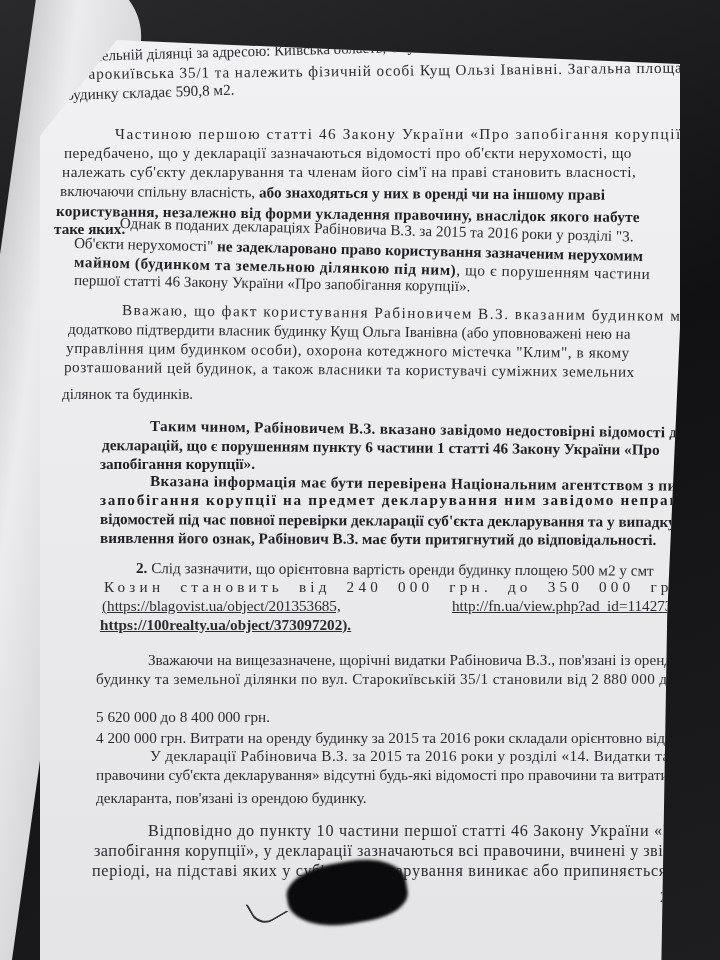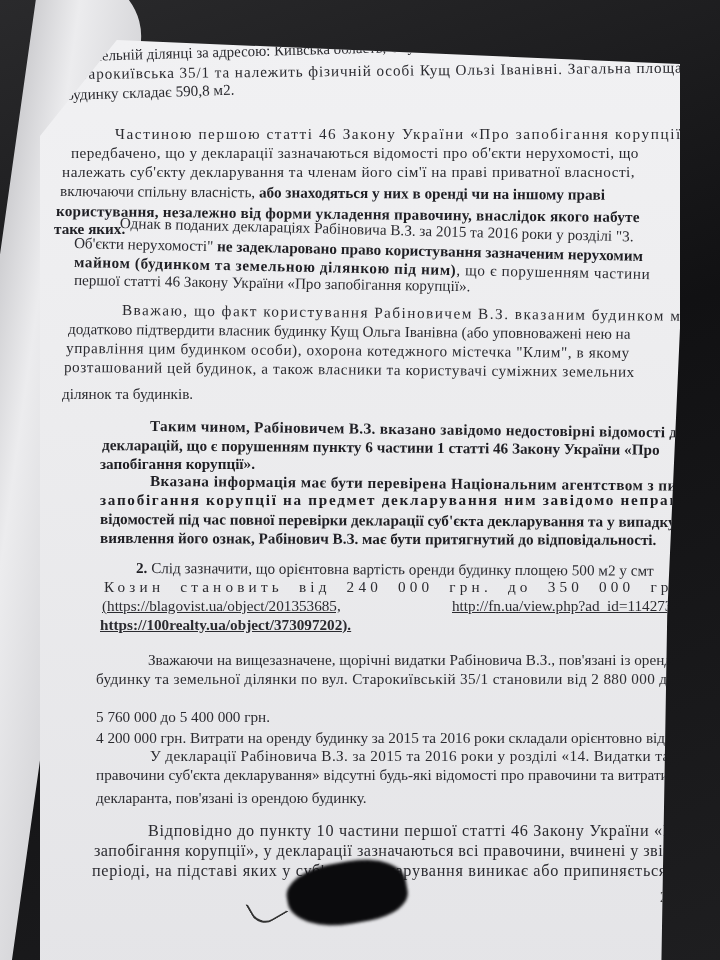--- a/index.html
+++ b/index.html
@@ -63,22 +63,22 @@
 <div class="curl"></div>
 
 <div class="page">
   <div class="text">
 
     <div class="line" style="left:40px;top:6px;transform:rotate(-1.6deg) scaleX(0.98);">земельній ділянці за адресою: Київська область, Обухівський район, смт Козин, вулиця</div>
     <div class="line" style="left:30px;top:24px;transform:rotate(-0.6deg);letter-spacing:0.9px;">Старокиївська 35/1 та належить фізичній особі Кущ Ользі Іванівні. Загальна площа</div>
     <div class="line" style="left:26px;top:45px;transform:rotate(-1.8deg);">будинку складає 590,8 м2.</div>
 
     <div class="line" style="left:75px;top:84px;letter-spacing:1.6px;">Частиною першою статті 46 Закону України «Про запобігання корупції»</div>
-    <div class="line" style="left:24px;top:103px;letter-spacing:0.45px;margin-left:7px;">передбачено, що у декларації зазначаються відомості про об'єкти нерухомості, що</div>
-    <div class="line" style="left:22px;top:122px;letter-spacing:0.5px;">належать суб'єкту декларування та членам його сім'ї на праві приватної власності,</div>
+    <div class="line" style="left:24px;top:103px;letter-spacing:0.45px;">передбачено, що у декларації зазначаються відомості про об'єкти нерухомості, що</div>
+    <div class="line" style="left:22px;top:122px;letter-spacing:0.5px;">належать суб'єкту декларування та членам його сім'ї на праві становить власності,</div>
     <div class="line" style="left:20px;top:141px;transform:rotate(0.4deg);">
       <span>включаючи спільну власність,</span>
       <span class="b">або знаходяться у них в оренді чи на іншому праві</span>
     </div>
     <div class="line b" style="left:16px;top:161px;transform:rotate(0.6deg);letter-spacing:0.2px;">користування, незалежно від форми укладення правочину, внаслідок якого набуте</div>
     <div class="line b" style="left:14px;top:179px;">таке яких.</div>
 
     <div class="line" style="left:80px;top:173px;transform:rotate(1.5deg);">Однак в поданих деклараціях Рабіновича В.З. за 2015 та 2016 роки у розділі "3.</div>
     <div class="line" style="left:34px;top:193px;transform:rotate(1.3deg);">
       <span>Об'єкти нерухомості"</span>
@@ -109,21 +109,21 @@
       <span>Слід зазначити, що орієнтовна вартість оренди будинку площею 500 м2 у смт</span>
     </div>
     <div class="line" style="left:64px;top:537px;letter-spacing:4.2px;word-spacing:8px;">Козин становить від 240 000 грн. до 350 000 гривень за місяць</div>
     <div class="line u" style="left:62px;top:556px;">(https://blagovist.ua/object/201353685,</div>
     <div class="line u" style="left:412px;top:556px;">http://fn.ua/view.php?ad_id=11427370,</div>
     <div class="line u" style="left:60px;top:575px;font-weight:bold;">https://100realty.ua/object/373097202).</div>
 
     <div class="line" style="left:108px;top:610px;">Зважаючи на вищезазначене, щорічні видатки Рабіновича В.З., пов'язані із орендою</div>
     <div class="line" style="left:56px;top:629px;letter-spacing:0.35px;">будинку та земельної ділянки по вул. Старокиївській 35/1 становили від 2 880 000 до</div>
     <div class="line" style="left:56px;top:648px;margin-top:40px;">4 200 000 грн. Витрати на оренду будинку за 2015 та 2016 роки складали орієнтовно від</div>
-    <div class="line" style="left:56px;top:667px;">5 760 000 до 5 400 000 грн.</div>
+    <div class="line" style="left:56px;top:667px;">5 620 000 до 8 400 000 грн.</div>
 
     <div class="line" style="left:110px;top:706px;letter-spacing:0.4px;">У декларації Рабіновича В.З. за 2015 та 2016 роки у розділі «14. Видатки та</div>
     <div class="line" style="left:56px;top:725px;">правочини суб'єкта декларування» відсутні будь-які відомості про правочини та витрати</div>
     <div class="line" style="left:56px;top:748px;text-align:center;">декларанта, пов'язані із орендою будинку.</div>
 
     <div class="line" style="left:108px;top:782px;font-size:16.2px;letter-spacing:0.7px;">Відповідно до пункту 10 частини першої статті 46 Закону України «Про</div>
     <div class="line" style="left:54px;top:802px;font-size:16.2px;letter-spacing:0.45px;">запобігання корупції», у декларації зазначаються всі правочини, вчинені у звітному</div>
     <div class="line" style="left:52px;top:822px;font-size:16.2px;letter-spacing:0.7px;">періоді, на підставі яких у суб'єкта декларування виникає або припиняється право</div>
 
     <div class="pn">2</div>

